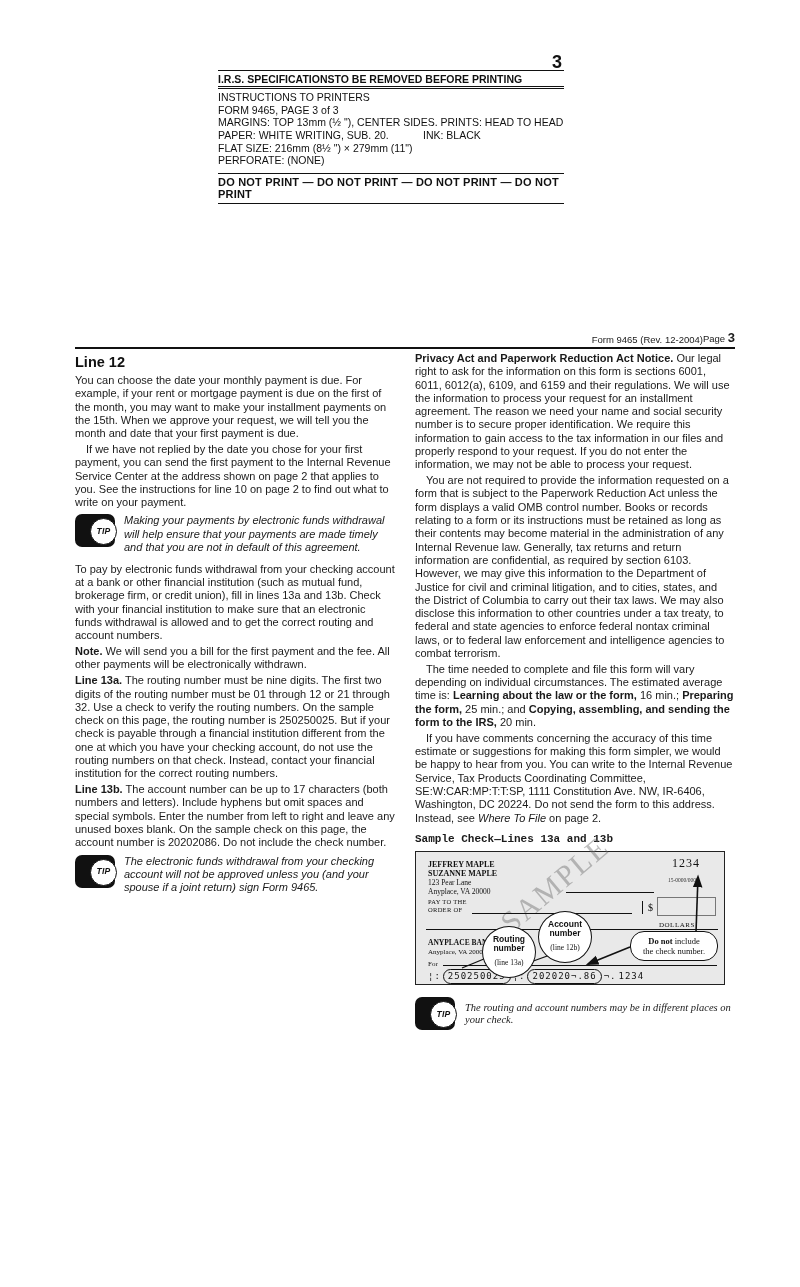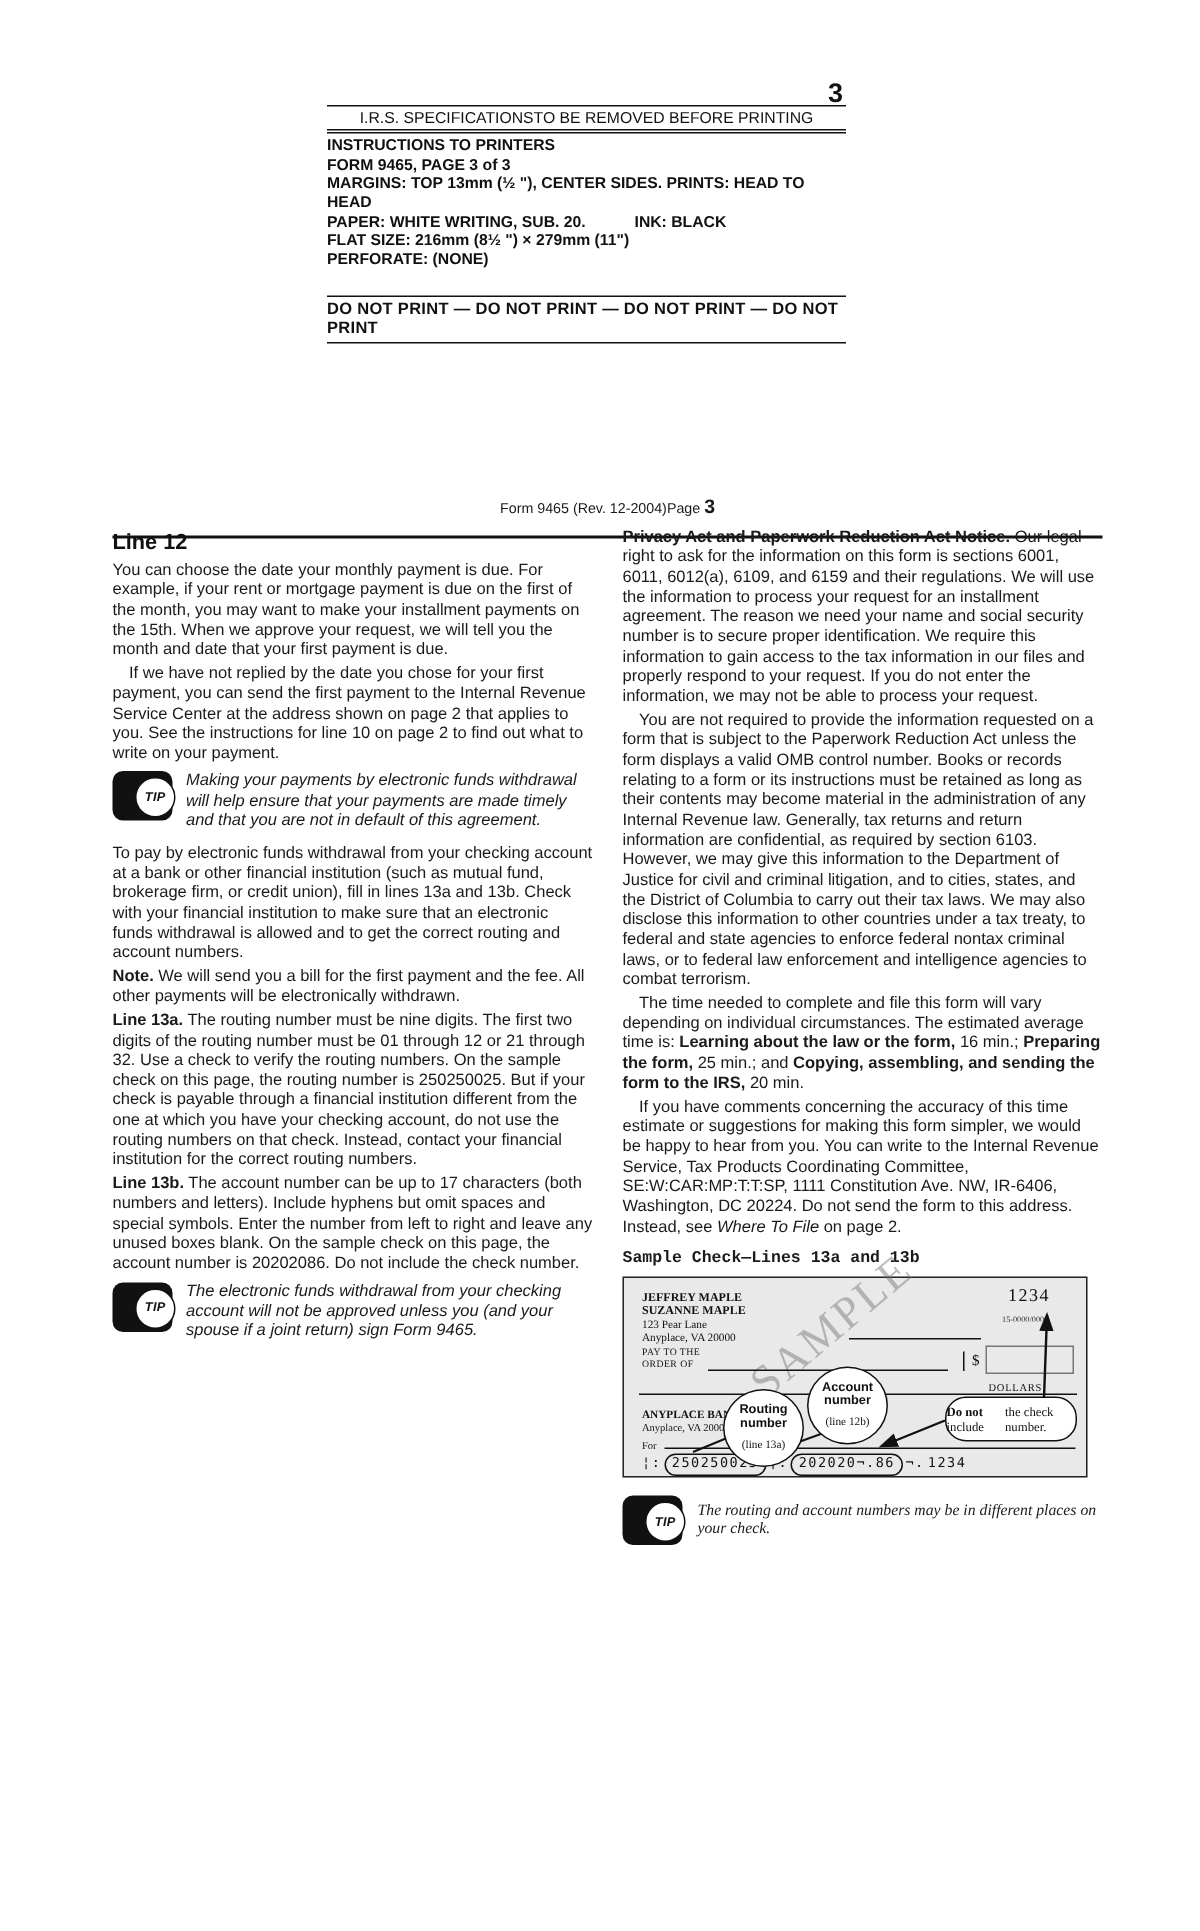--- a/index.html
+++ b/index.html
@@ -2,30 +2,30 @@
 <html><head>
 <meta charset="utf-8">
 <style>
   html,body{margin:0;padding:0;background:#fff;}
   .page{position:relative;width:800px;height:1287px;background:#fff;color:#1a1a1a;
         font-family:"Liberation Sans",sans-serif;overflow:hidden;}
 
   
   .printer-block{position:absolute;left:218px;top:56px;width:346px;font-size:10.5px;line-height:12.6px;color:#111;}
   .big3{font-size:18px;font-weight:bold;text-align:right;padding:0 2px 1px 0;border-bottom:1.6px solid #111;}
-  .spec-row{display:flex;justify-content:center;font-weight:normal;font-size:10.5px;
+  .spec-row{display:flex;justify-content:flex-start;font-weight:bold;font-size:10.5px;
             padding:2px 0 1px 0;border-bottom:3px double #111;margin-bottom:2px;}
-  .spec-lines{padding-bottom:18px;border-bottom:1.4px solid #111;font-weight:bold;}
+  .spec-lines{padding-bottom:6px;border-bottom:1.4px solid #111;}
   .line4{position:relative;}
   .line4 .ink{position:absolute;left:205px;top:0;}
   .dnp{font-weight:bold;font-size:11px;letter-spacing:.2px;padding:2px 0 2px 0;border-bottom:1.8px solid #111;}
 
   
-  .page-hdr{position:absolute;left:75px;top:330px;width:660px;display:flex;justify-content:center;
-            align-items:flex-end;font-size:9.5px;border-bottom:2px solid #111;padding-bottom:12px;}
+  .page-hdr{position:absolute;left:75px;top:330px;width:660px;display:flex;justify-content:flex-end;
+            align-items:flex-end;font-size:9.5px;border-bottom:2px solid #111;padding-bottom:2px;}
   .page-hdr .pg b{font-size:13px;}
 
   
   .columns{position:absolute;left:75px;top:352px;width:660px;display:flex;gap:20px;}
   .col{width:320px;font-size:11px;line-height:13.3px;}
   .col h2{font-size:14.5px;line-height:16px;margin:7px 0 4px 0;font-weight:bold;color:#111;}
   .col h2:first-child{margin-top:2px;}
   .col p{margin:0 0 2.5px 0;text-align:left;}
   .col p.ind{text-indent:11px;}
   .tiprow{display:flex;gap:9px;margin:5px 0 6px 0;align-items:flex-start;}
@@ -60,21 +60,21 @@
   .micr .oval{border:1.1px solid #111;border-radius:9px;padding:0 4px;}
   .watermark{left:70px;top:16px;width:160px;font-size:30px;color:rgba(110,110,110,.45);
              transform:rotate(-40deg);transform-origin:center;letter-spacing:2px;font-family:"Liberation Serif",serif;}
   .callout-circle{position:absolute;width:52px;height:50px;background:#fff;border:1.4px solid #111;border-radius:50%;
                   display:flex;flex-direction:column;align-items:center;justify-content:center;text-align:center;z-index:3;}
   .callout-circle .t{font-family:"Liberation Sans",sans-serif;font-weight:bold;font-size:8.5px;line-height:9px;}
   .callout-circle .s{font-size:7.5px;margin-top:3px;}
   .circle-routing{left:66px;top:74px;}
   .circle-account{left:122px;top:59px;}
   .donot-bubble{position:absolute;left:214px;top:79px;width:86px;height:28px;background:#fff;border:1.4px solid #111;
-                border-radius:14px;display:flex;flex-direction:row;align-items:center;justify-content:center;
+                border-radius:14px;display:flex;flex-direction:column;align-items:center;justify-content:center;
                 font-size:8.5px;line-height:10px;z-index:3;}
   .arrows{position:absolute;left:0;top:0;width:308px;height:132px;z-index:2;}
 
   .tip-bottom{display:flex;gap:10px;align-items:center;margin-top:12px;}
   .tip-bottom .txt{font-family:"Liberation Serif",serif;font-style:italic;font-size:10.5px;line-height:12px;}
 </style>
 </head>
 <body>
 
 <div class="page">

